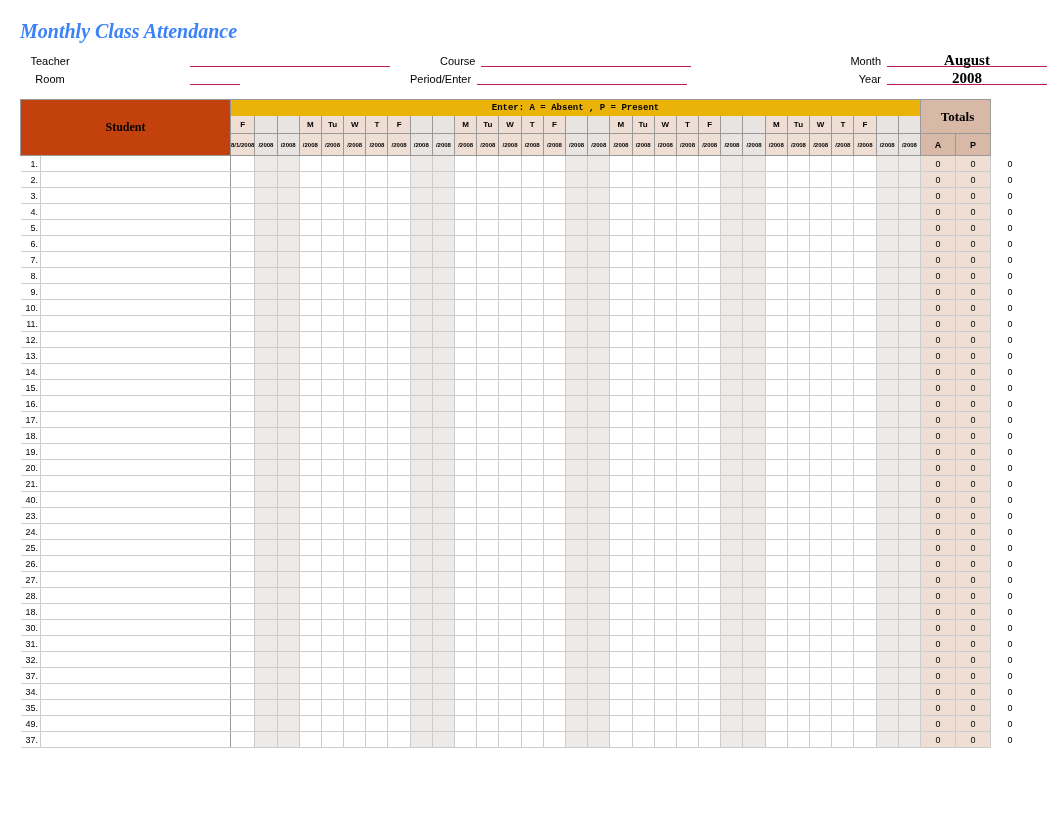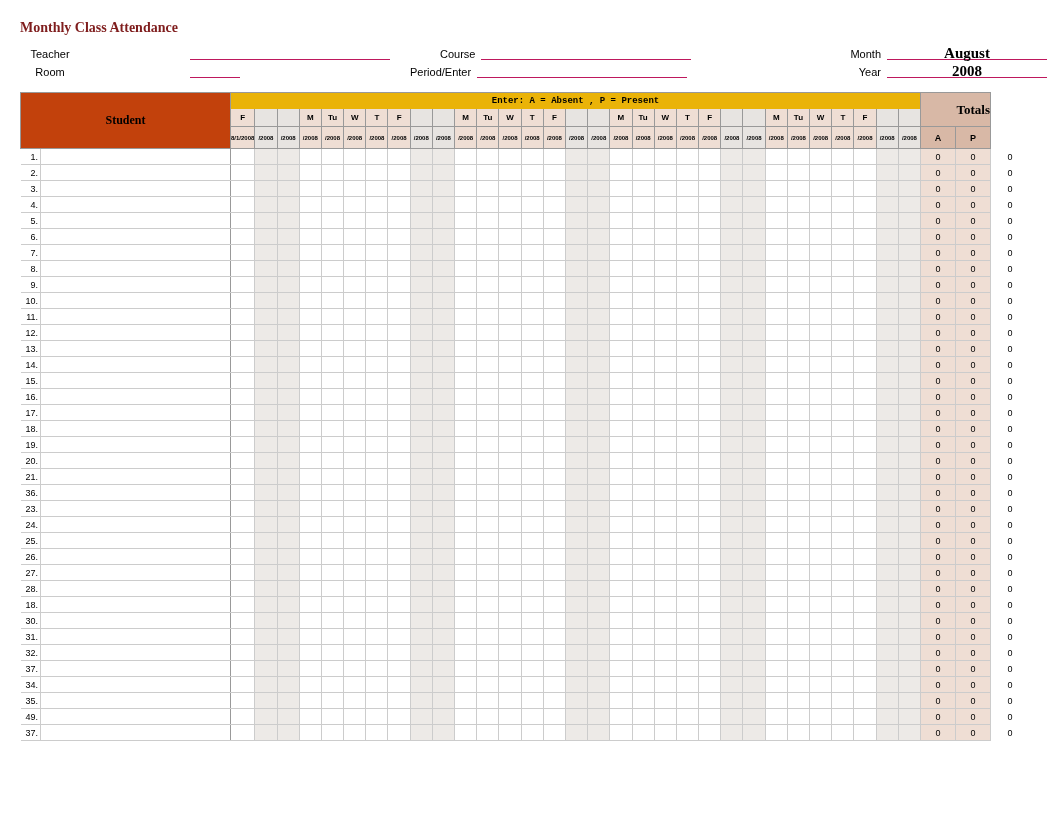--- a/index.html
+++ b/index.html
@@ -11,24 +11,25 @@
     font-size: 10px;
     color: #000;
   }
   .header-row1 {
     display: flex;
     align-items: baseline;
     margin-bottom: 10px;
   }
   .title {
     font-family: Georgia, serif;
-    font-size: 14px;
+    font-size: 20px;
     font-weight: bold;
-    color: #7f1d1d;
+    color: #3b82f6;
     flex: 0 0 370px;
+    font-style: italic;
   }
   .subtitle {
     font-family: Georgia, serif;
     font-size: 15px;
     font-weight: bold;
     color: #000;
   }
   .header-row2, .header-row3 {
     display: flex;
     align-items: flex-end;
@@ -108,21 +109,21 @@
   }
   th.date.wk {
     background: #e7e4e1;
   }
   th.totals-h {
     background: #d8b8a6;
     border: 1px solid #999;
     font-family: Georgia, serif;
     font-size: 13px;
     font-weight: bold;
-    text-align: right;
+    text-align: center;
     padding-left: 4px;
   }
   th.ap {
     background: #d8b8a6;
     border: 1px solid #999;
     font-size: 9px;
     font-weight: bold;
     text-align: center;
   }
   td.num {
@@ -1109,21 +1110,21 @@
           <td class="cell"></td>
           <td class="cell"></td>
           <td class="cell"></td>
           <td class="cell wk"></td>
           <td class="cell wk"></td>
           <td class="tot left-b">0</td>
           <td class="tot">0</td>
           <td class="ext">0</td>
         </tr>
         <tr>
-          <td class="num">36.</td>
+          <td class="num">40.</td>
           <td class="name"></td>
           <td class="cell left-b"></td>
           <td class="cell wk"></td>
           <td class="cell wk"></td>
           <td class="cell"></td>
           <td class="cell"></td>
           <td class="cell"></td>
           <td class="cell"></td>
           <td class="cell"></td>
           <td class="cell wk"></td>

